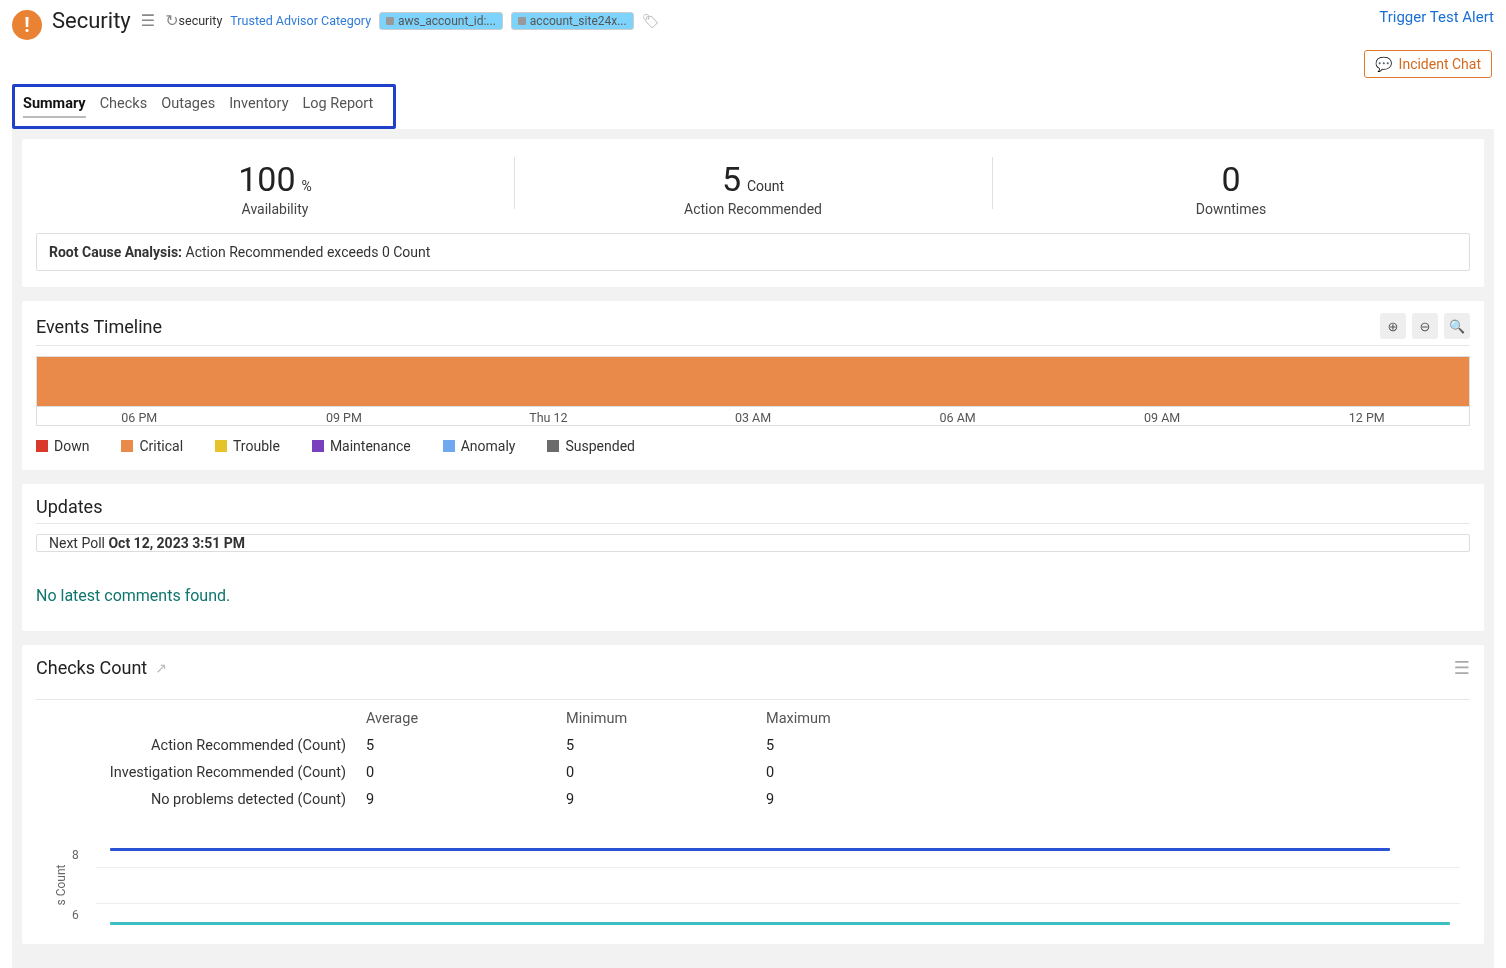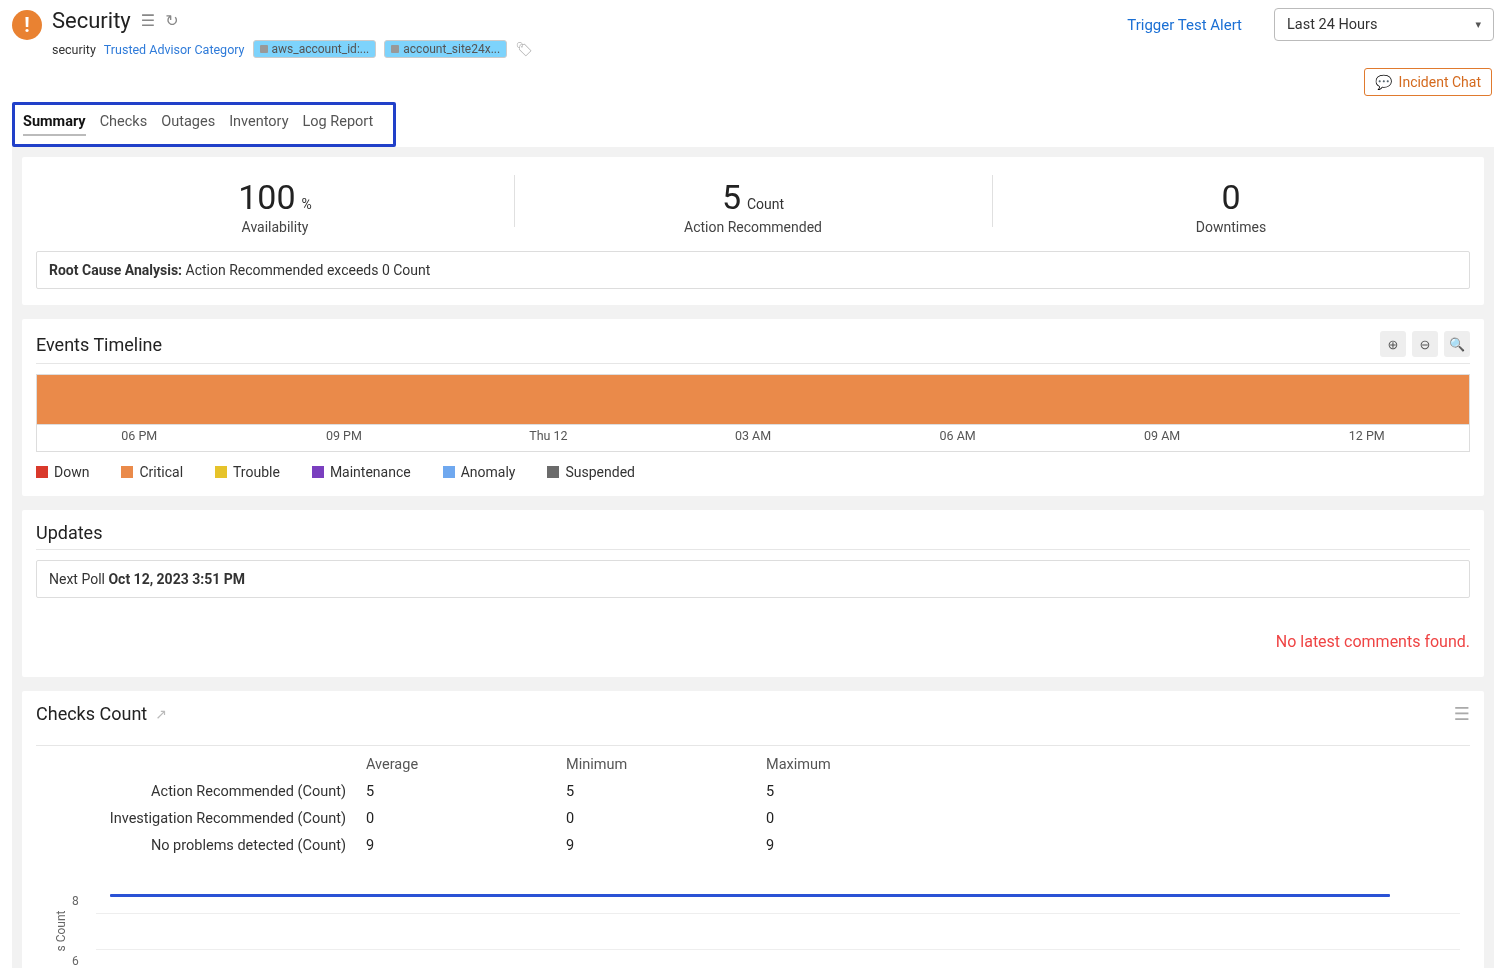--- a/index.html
+++ b/index.html
@@ -14,21 +14,21 @@
 
   
   .hdr { display:flex; align-items: flex-start; justify-content: space-between; }
   .hdr-left { display:flex; align-items:flex-start; gap:10px; }
   .status-dot {
     width:30px; height:30px; border-radius:50%;
     background:#E98232; color:#fff;
     display:flex; align-items:center; justify-content:center;
     font-weight:700; font-size:20px; margin-top:2px;
   }
-  .hdr-title-wrap { display:flex; flex-direction:column; gap:7px; }
+  .hdr-title-wrap { display:flex; flex-direction:row; gap:0; }
   .hdr-title-row { display:flex; align-items:center; gap:10px; }
   .hdr-title { font-size:22px; font-weight:400; color:#222; }
   .hdr-icon { color:#888; cursor:pointer; font-size:16px; }
   .hdr-sub-row { display:flex; align-items:center; gap:8px; font-size:12.5px; }
   .sub-text { color:#333; }
   .sub-link { color:#2f7bd9; cursor:pointer; }
   .tag-chip {
     display:inline-flex; align-items:center; gap:4px;
     border:1px solid #ccc; border-radius:3px;
     padding:1px 6px; font-size:12px; color:#555; background:#7dd3fc;
@@ -77,31 +77,31 @@
     padding:10px 12px; font-size:14px; color:#333;
   }
   .rca-box b { font-weight:700; }
 
   
   .section-head { display:flex; justify-content:space-between; align-items:center; border-bottom:1px solid #e6e6e6; padding-bottom:6px; margin-bottom:10px;}
   .section-title { font-size:18px; color:#222; }
   .icon-btn-group { display:flex; gap:6px;}
   .icon-btn { width:26px; height:26px; background:#eee; border-radius:3px; display:flex; align-items:center; justify-content:center; font-size:13px; color:#555; cursor:pointer;}
   .timeline-band { height:50px; background:#ea8a4a; border-radius:1px; border:1px solid #ddd; border-bottom:none;}
-  .timeline-axis { border:1px solid #ddd; border-top:1px solid #ddd; height:28px; display:flex; font-size:12.5px; color:#555;}
+  .timeline-axis { border:1px solid #ddd; border-top:1px solid #ddd; height:20px; display:flex; font-size:12.5px; color:#555;}
   .timeline-axis > div { flex:1; text-align:center; padding-top:3px;}
   .legend-row { display:flex; gap:32px; margin-top:12px; font-size:14px; color:#333; flex-wrap:wrap;}
   .legend-item { display:flex; align-items:center; gap:6px;}
   .legend-sw { width:12px; height:12px; display:inline-block;}
 
   
   .updates-box {
-    border:1px solid #ddd; border-radius:2px; padding:10px 12px; font-size:14px; color:#333;
-  }
-  .no-comments { text-align:right; color:#ef4444; font-size:16px; margin:34px 0 10px;}
+    border:1px solid #ddd; border-radius:2px; padding:0 12px; font-size:14px; color:#333;
+  }
+  .no-comments { text-align:left; color:#0f766e; font-size:16px; margin:34px 0 10px;}
 
   
   .section-head2 { display:flex; justify-content:space-between; align-items:center; border-bottom:1px solid #e6e6e6; padding-bottom:21px; margin-bottom:10px;}
   .section-title2 { font-size:18px; color:#222; display:flex; align-items:center; gap:8px;}
   .ext-icon { color:#bbb; font-size:14px;}
   .menu-icon { color:#aaa; font-size:18px; cursor:pointer;}
   .checks-table { display:grid; grid-template-columns: 330px 200px 200px 200px; row-gap:10px; font-size:14.5px;}
   .ct-head { color:#555; }
   .ct-label { text-align:right; padding-right:20px; color:#333;}
   .ct-val { color:#222; }
@@ -138,24 +138,20 @@
           <span class="tag-chip">
               <span class="sq"></span>
               <span>account_site24x...</span>
             </span>
           <span class="tag-icon">🏷</span>
         </div>
       </div>
     </div>
     <div class="hdr-right">
       <span class="link-action">Trigger Test Alert</span>
-      <div class="range-select">
-        <span>Last 24 Hours</span>
-        <span class="caret">▾</span>
-      </div>
     </div>
   </div>
 
   <div class="second-row">
     <div class="incident-btn">
       <span>💬</span>
       <span>Incident Chat</span>
     </div>
   </div>
 

